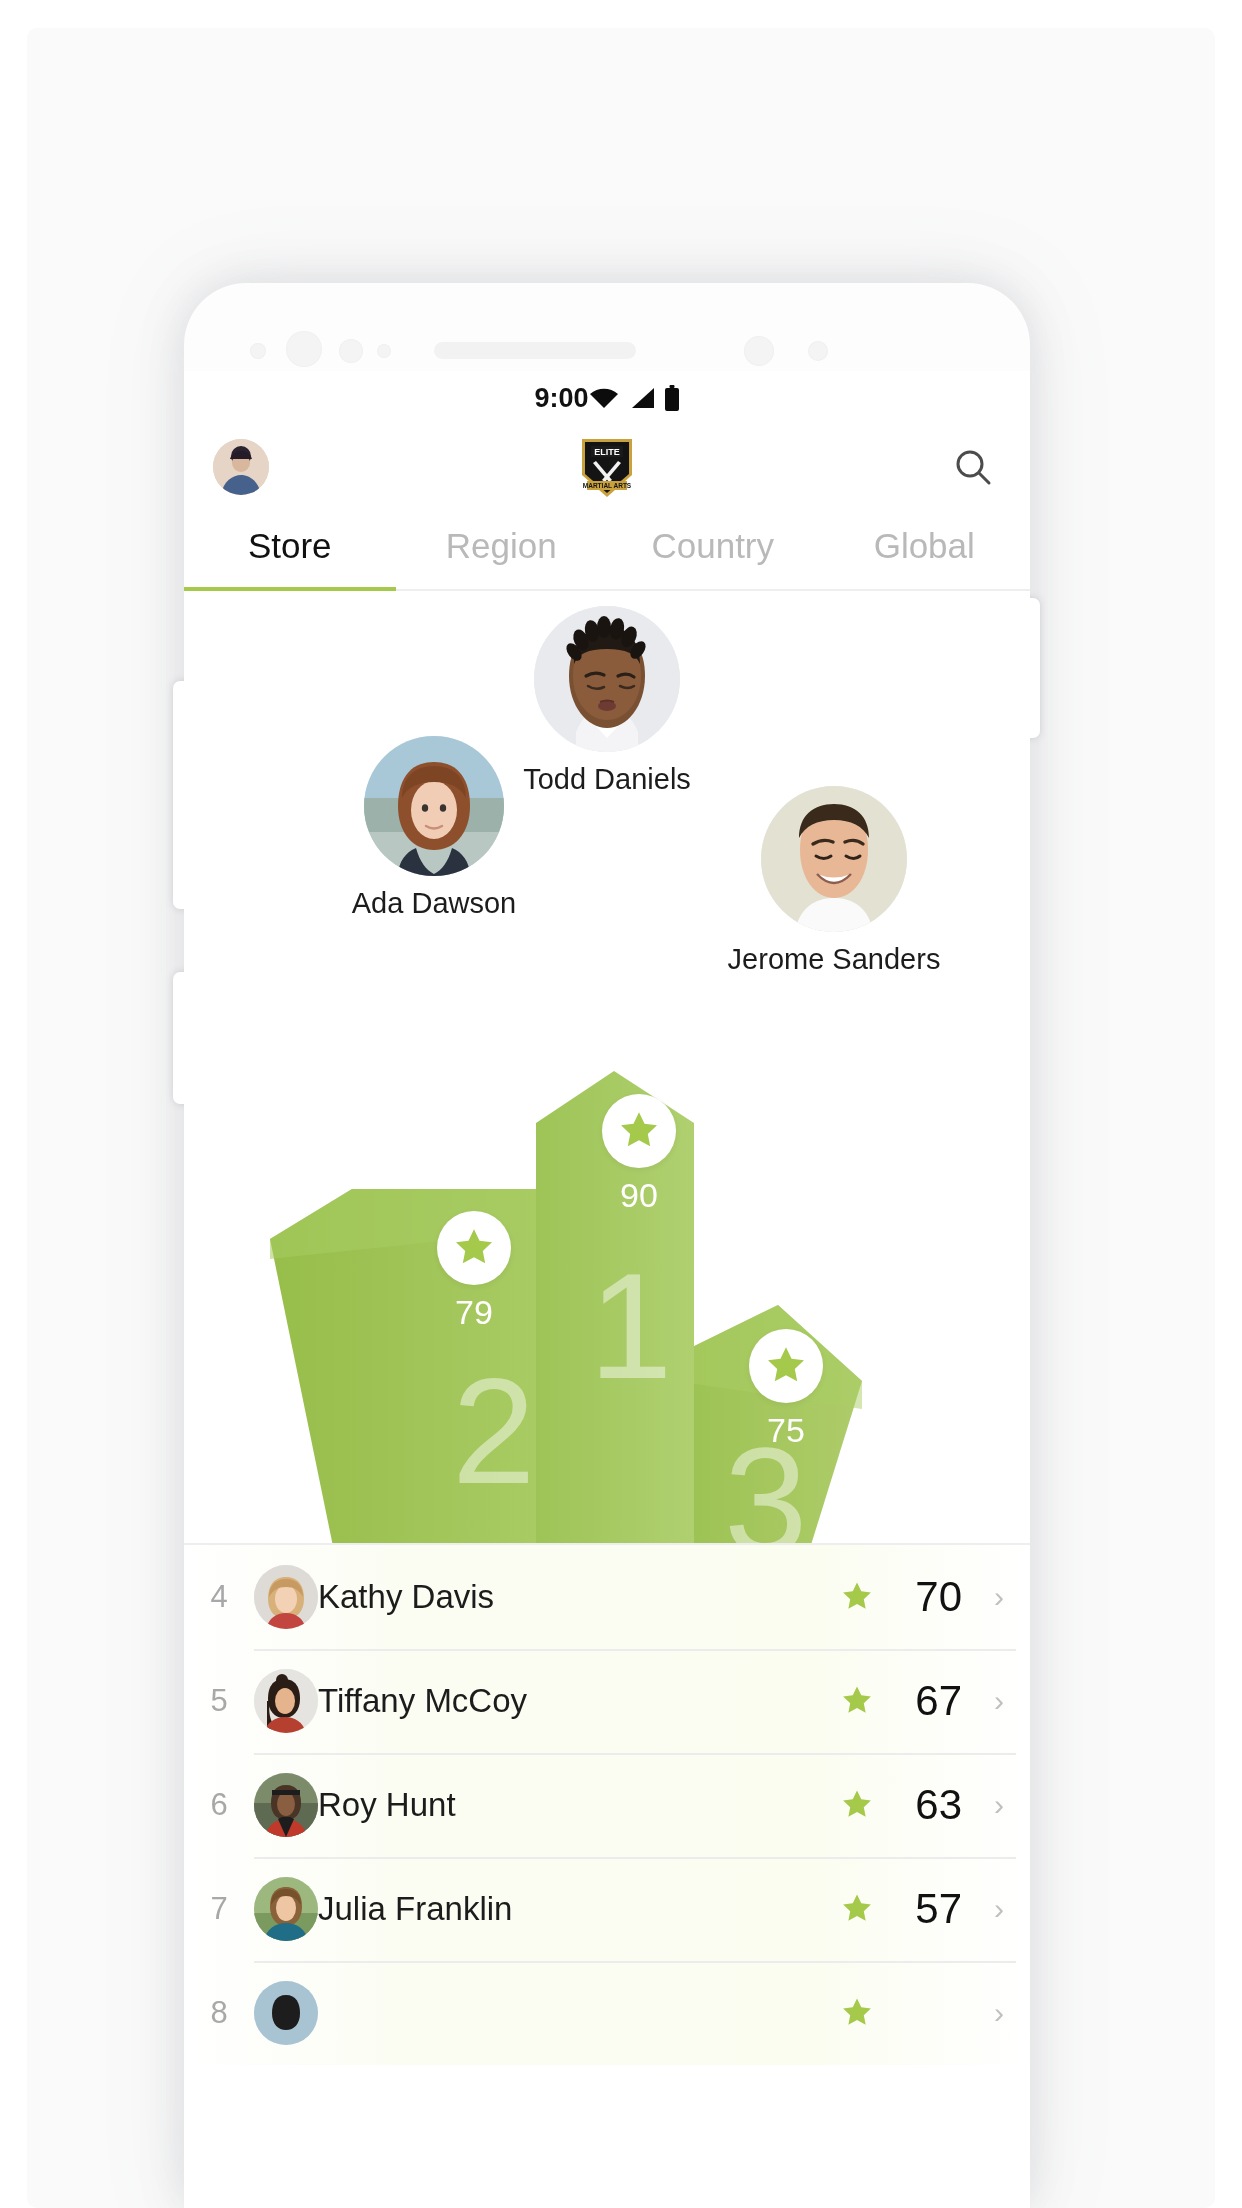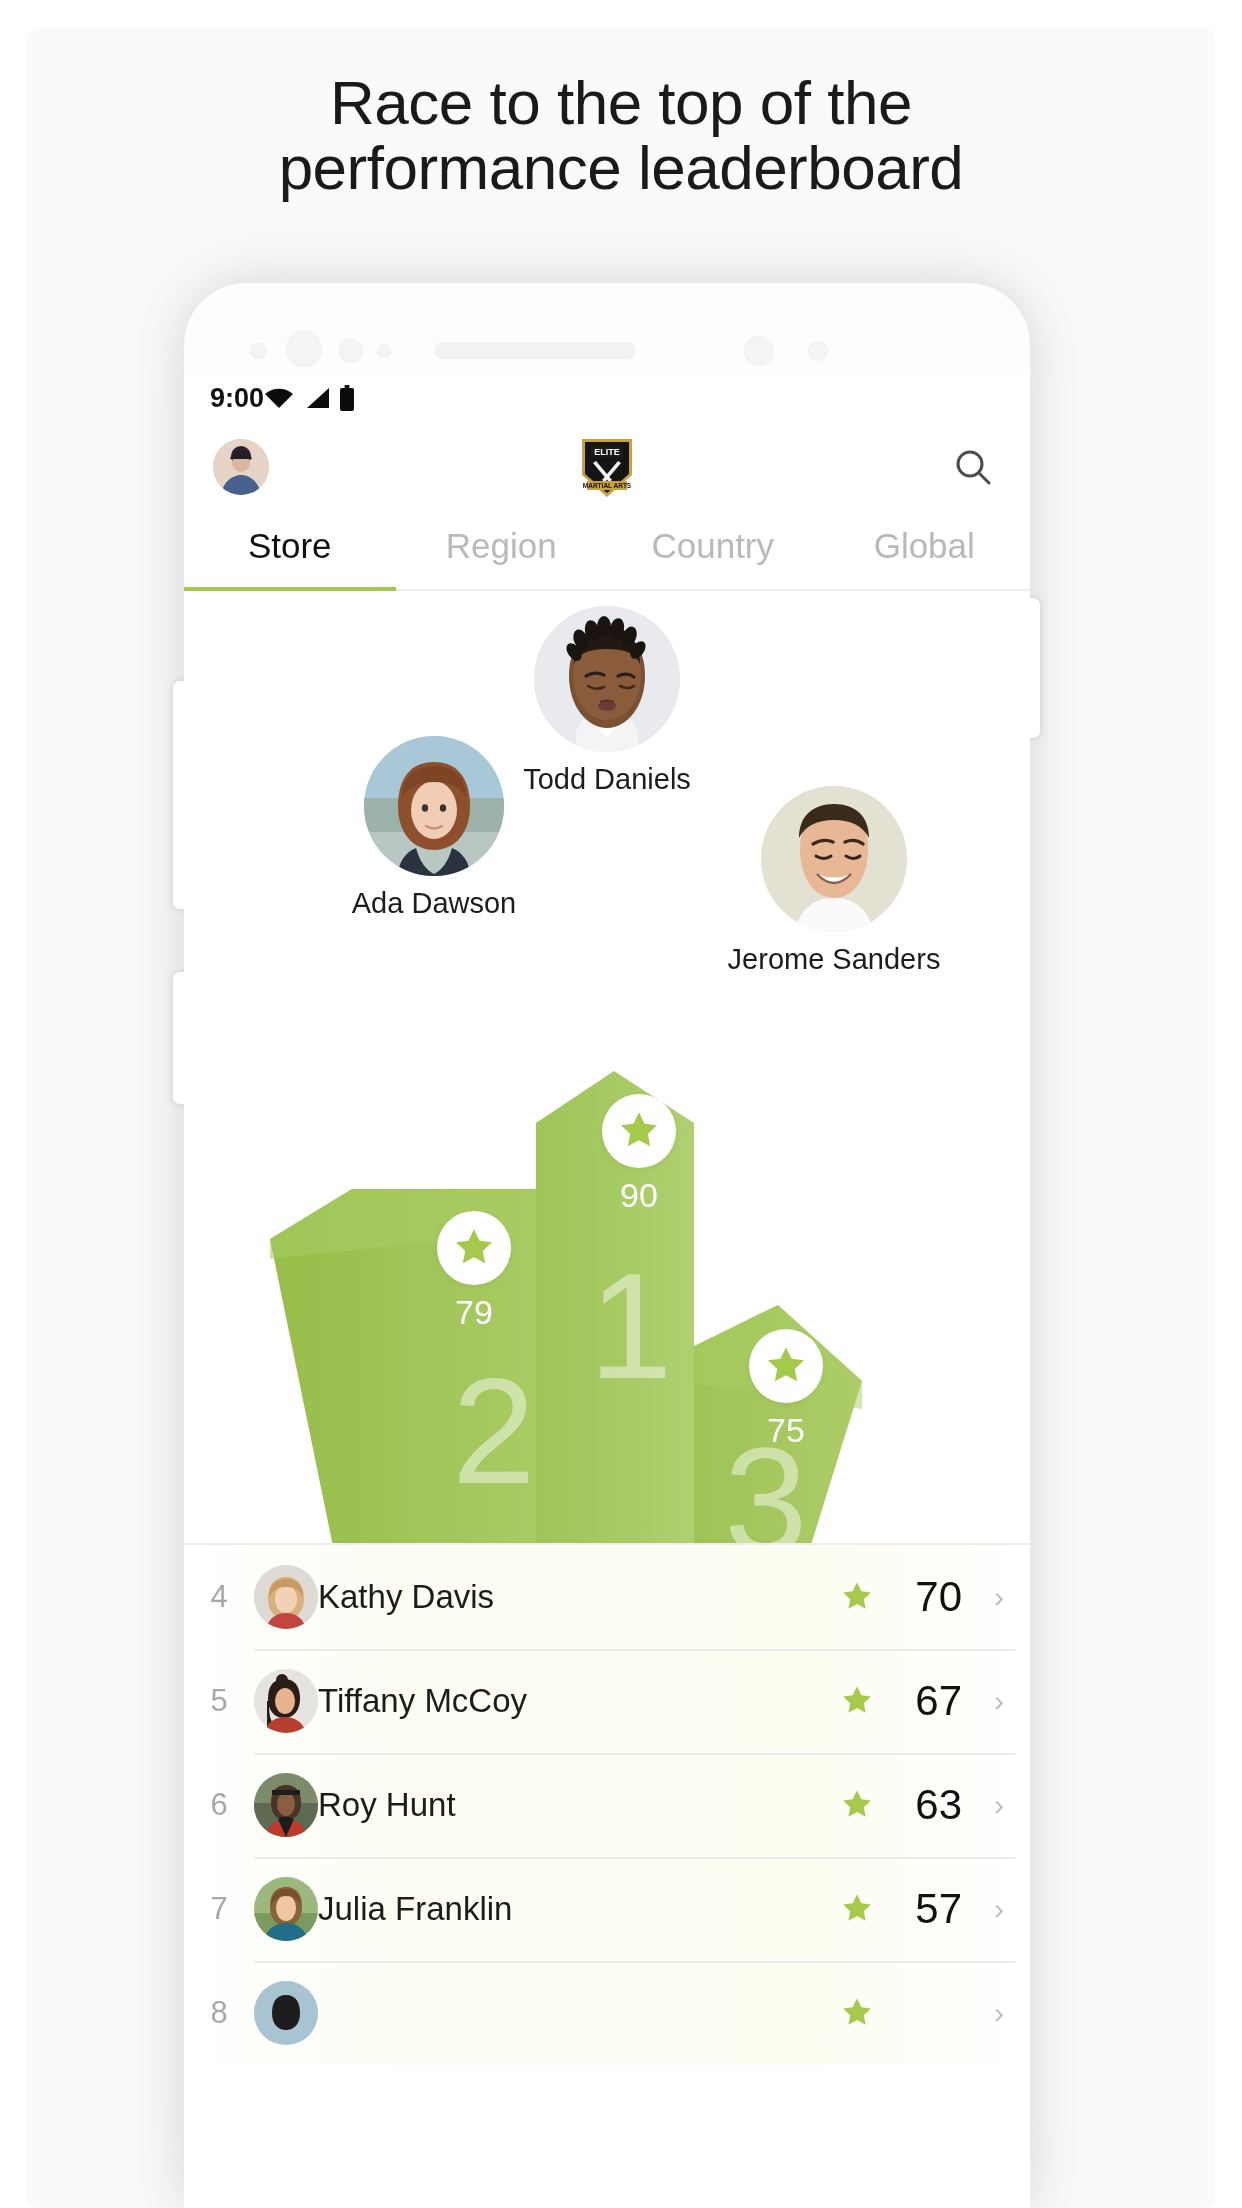--- a/index.html
+++ b/index.html
@@ -135,21 +135,21 @@
   }
 
   
   #statusbar {
     position: absolute;
     left: 0; top: 0;
     width: 846px;
     height: 54px;
     display: flex;
     align-items: center;
-    justify-content: flex-start;
+    justify-content: center;
     padding: 0 26px;
     box-sizing: border-box;
   }
   #status-time {
     font-size: 27px;
     font-weight: 700;
     color: #111;
     letter-spacing: 0px;
   }
   #status-icons {
@@ -337,22 +337,20 @@
   .row-chev { flex: 0 0 auto; width: 42px; text-align: right; color: #c0c0c0; font-size: 30px; }
 
   .avatar-img { width: 100%; height: 100%; display: block; }
 </style>
 </head>
 <body>
 
 <div id="canvas">
   <div id="stage"></div>
 
-  <div id="headline">Race to the top of the
-performance leaderboard</div>
 
   <div id="phone">
     <div id="phone-body"></div>
 
     <div class="side-btn" id="btn-volume"></div>
     <div class="side-btn" id="btn-power-left"></div>
     <div class="side-btn" id="btn-right"></div>
 
     <div id="bezel">
       <div class="sensor" id="sensor-1"></div>

